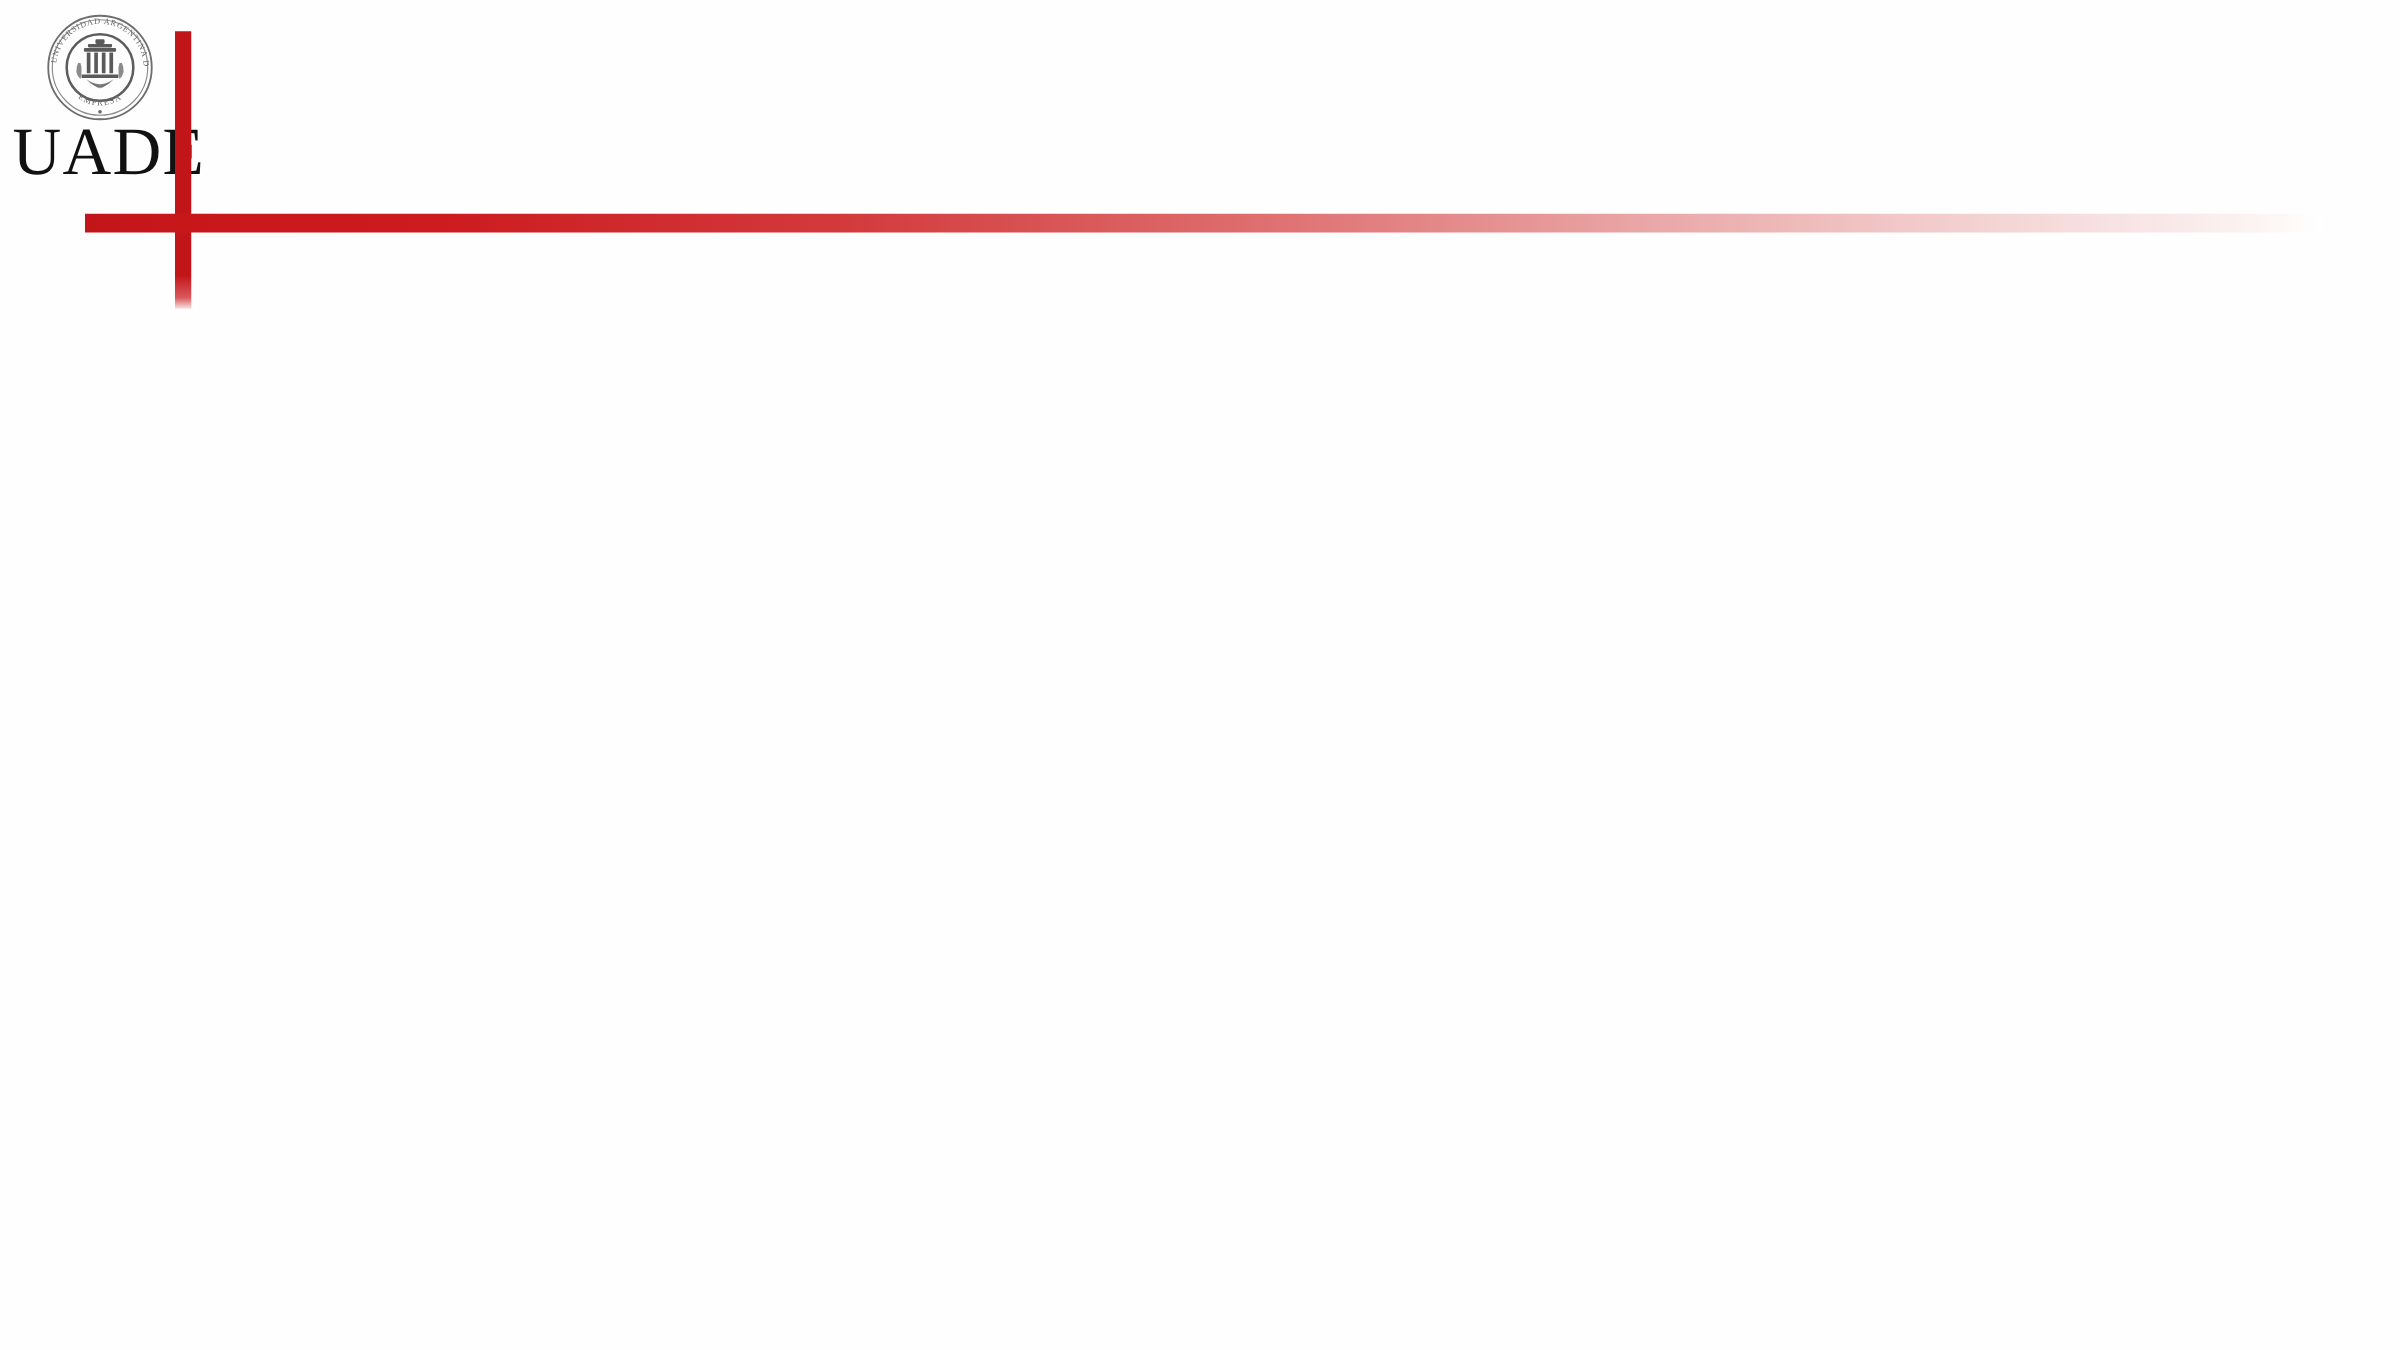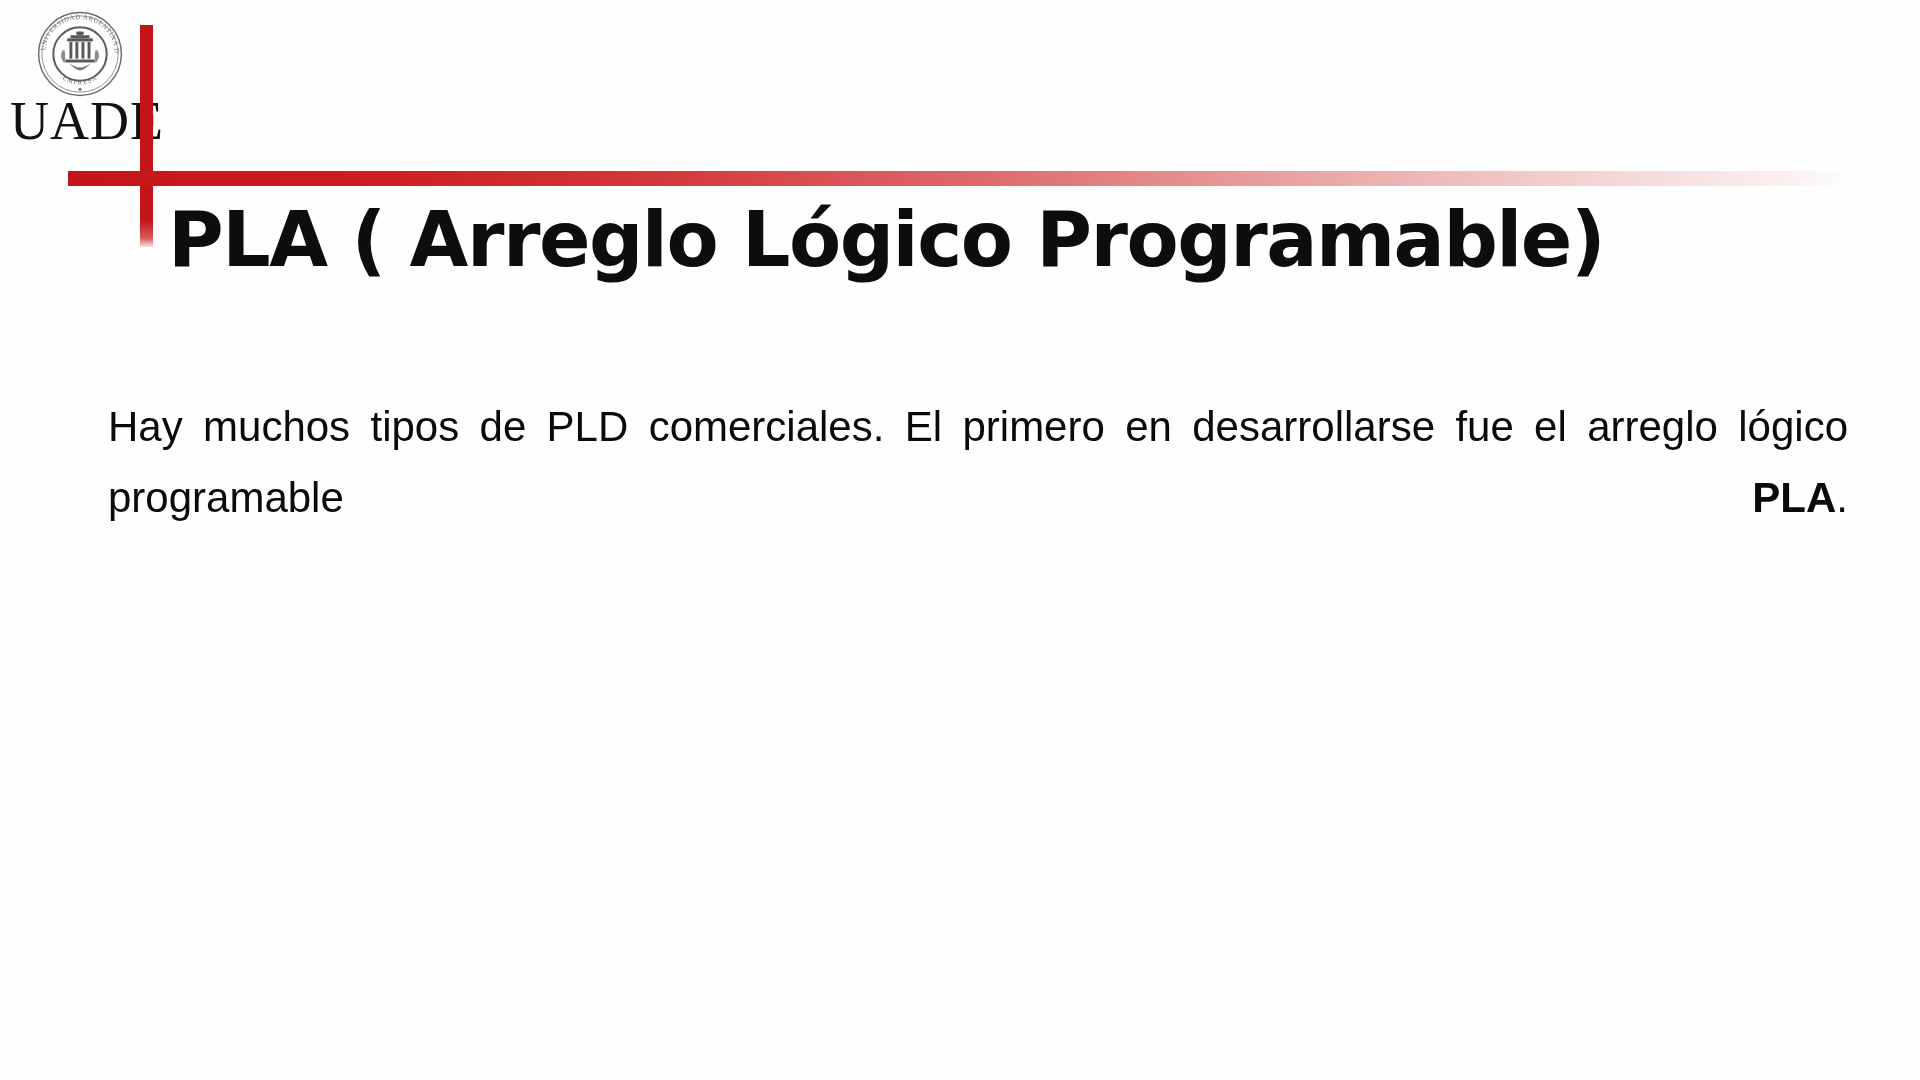--- a/index.html
+++ b/index.html
@@ -167,22 +167,20 @@
         </g>
       </svg>
     </div>
 
     <div class="wordmark">UADE</div>
   </div>
 
   <div class="rule-v"></div>
   <div class="rule-h"></div>
 
-  <div class="title">PLA ( Arreglo Lógico Programable)</div>
 
   <div class="body">
 
-    <p class="para"><span>Hay muchos tipos de PLD comerciales. El primero en desarrollarse fue el arreglo lógico programable </span><b>PLA</b><span>.</span><span class="filler"></span></p>
 
 
   </div>
 
 </div>
 
 </body></html>

